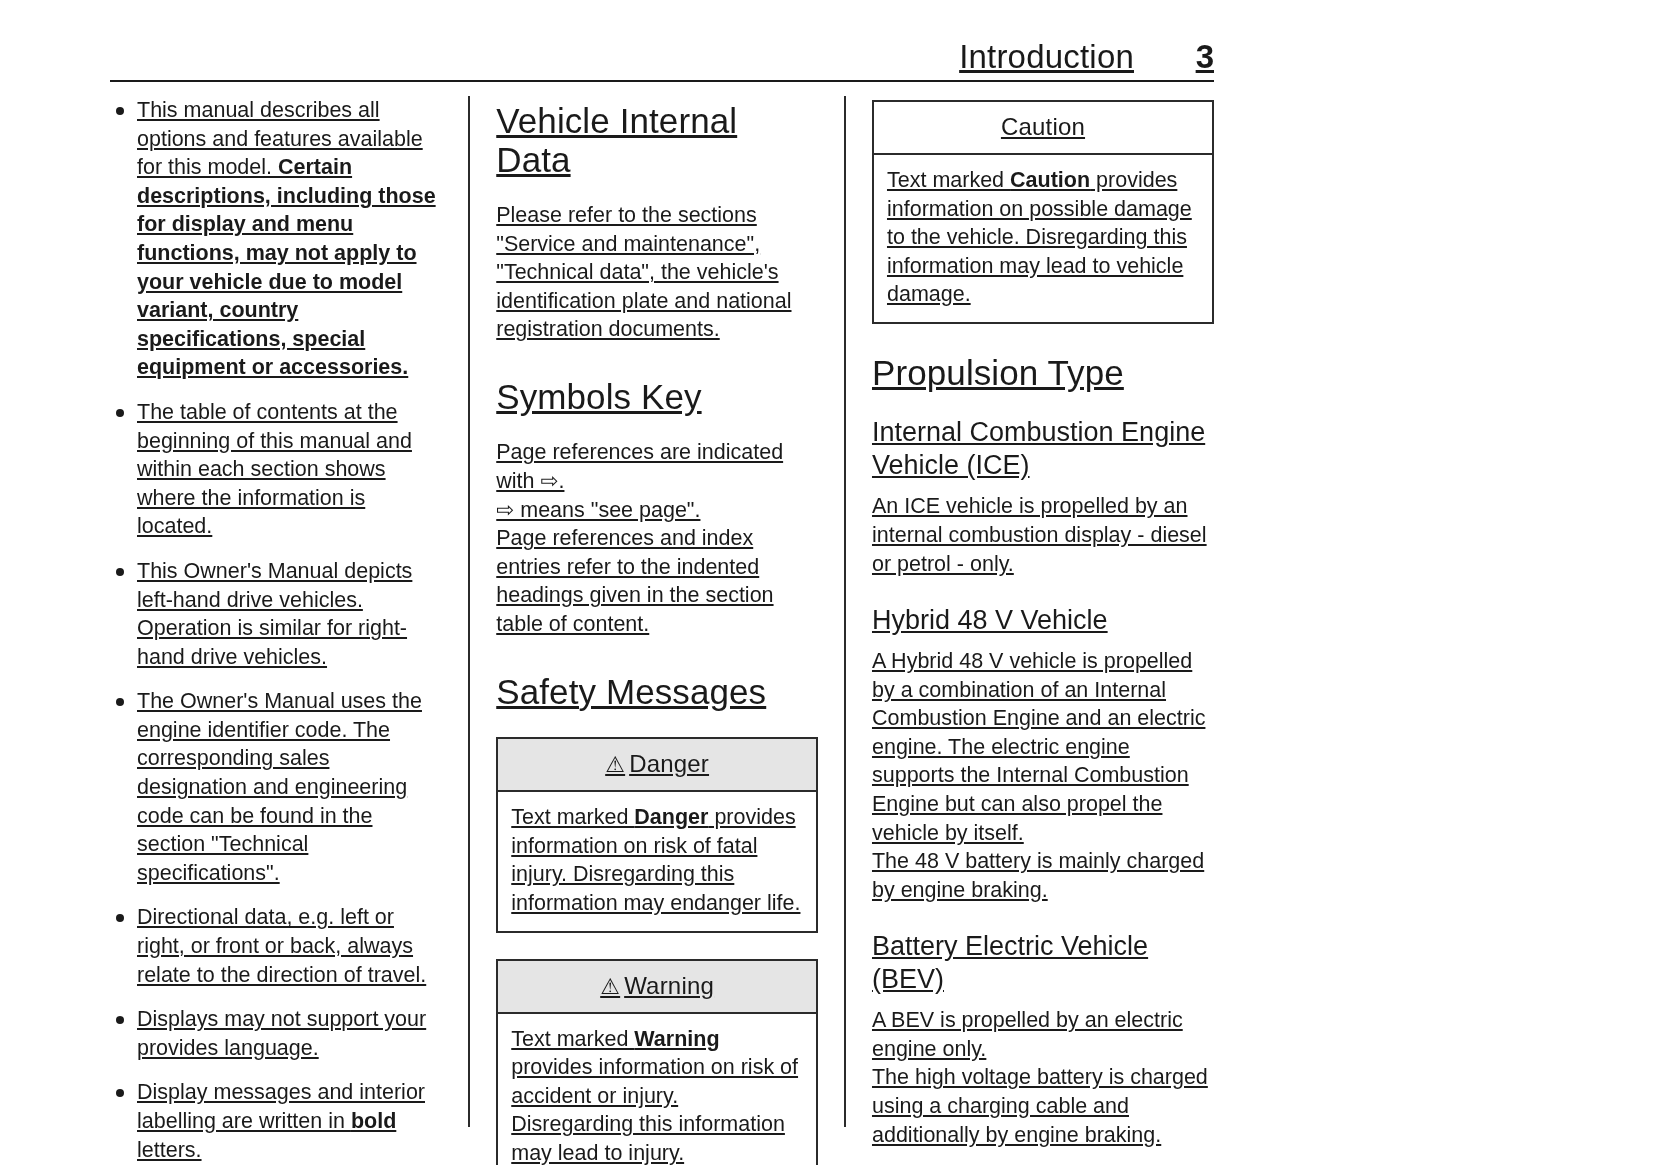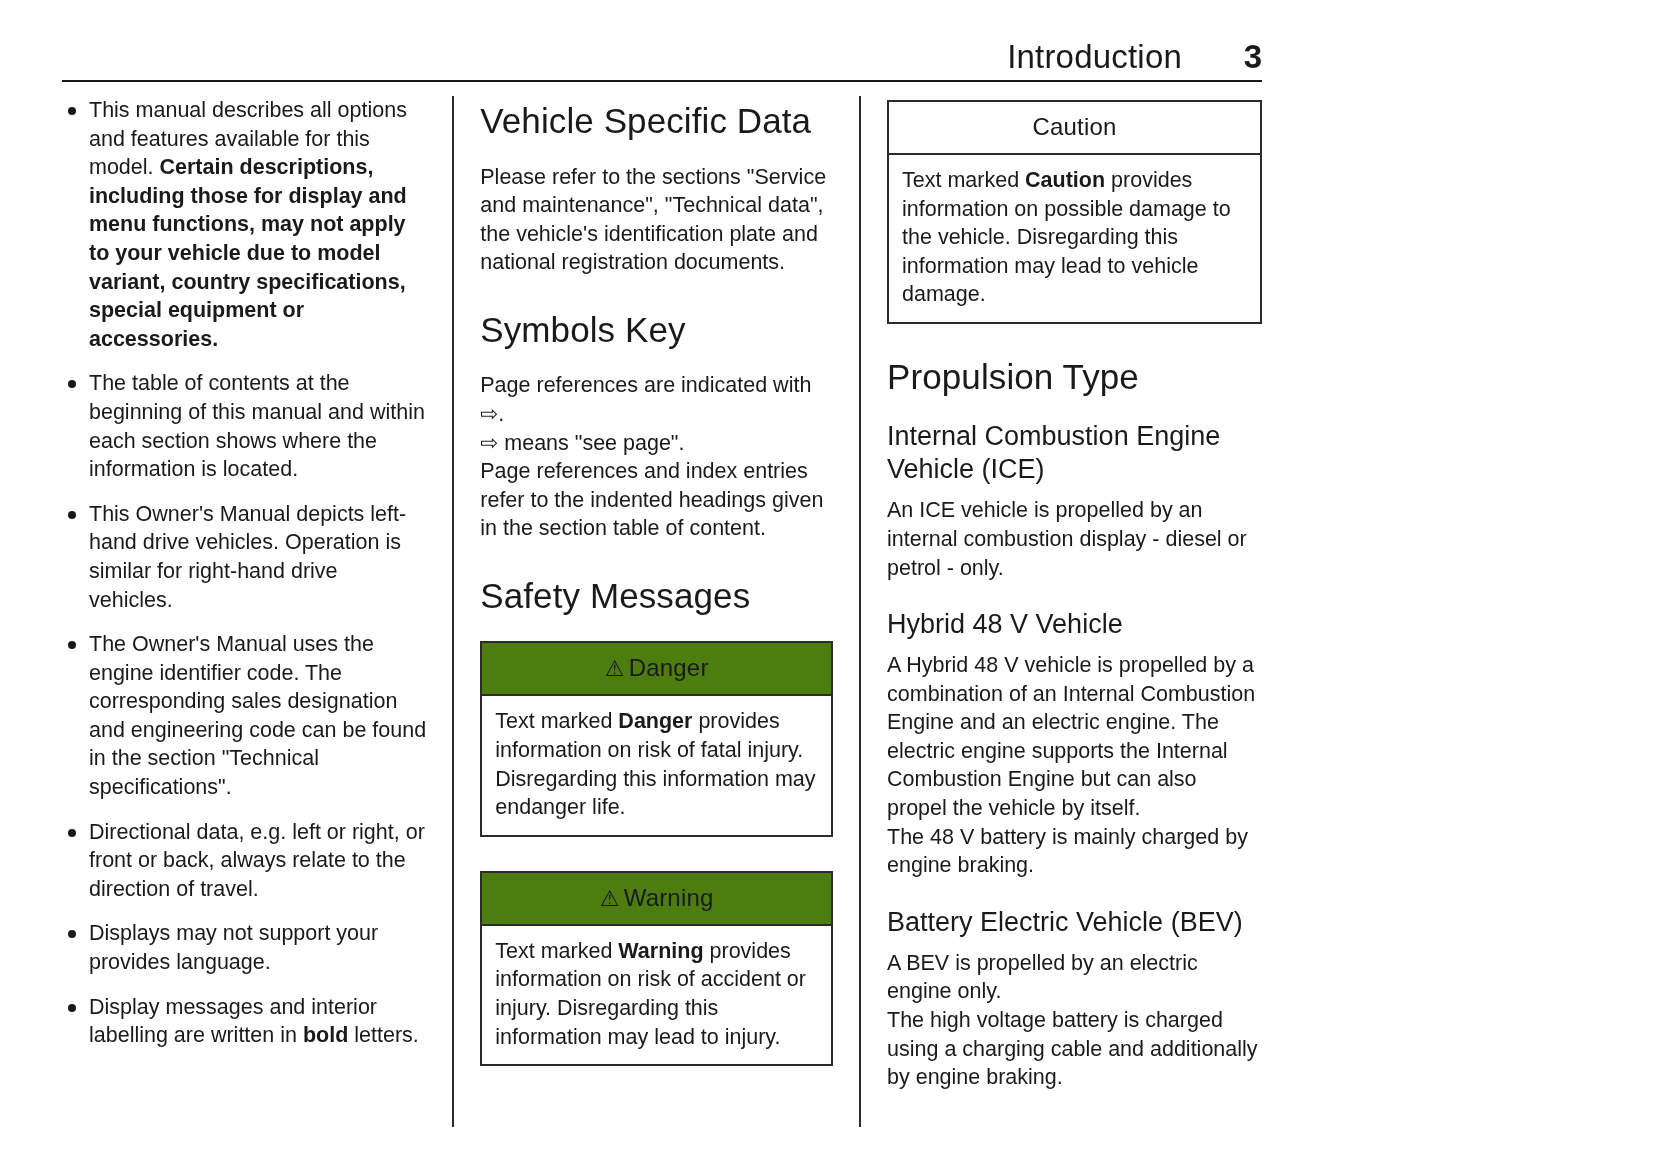--- a/index.html
+++ b/index.html
@@ -13,21 +13,22 @@
     font-family: "Liberation Sans", sans-serif;
     color: #1a1a1a;
     position: relative;
     overflow: hidden;
   }
   .page {
     position: relative;
     width: 1324px;
     height: 1165px;
     box-sizing: border-box;
-    padding: 0 62px;
+    padding: 0 110px;
+    text-decoration: underline;
   }
   
   .header {
     position: relative;
     height: 82px;
     display: flex;
     align-items: flex-end;
     justify-content: flex-end;
     padding-bottom: 6px;
     box-sizing: border-box;
@@ -110,25 +111,25 @@
     width: 8px;
     height: 8px;
     border-radius: 50%;
     background: #1a1a1a;
   }
   b, .b { font-weight: bold; }
 
   
   .msgbox {
     border: 2px solid #2b2b2b;
-    margin-bottom: 34px;
+    margin-bottom: 26px;
     background: #ffffff;
   }
   .msgbox .hd {
-    background: #4d7c0f;
+    background: #e5e5e5;
     border-bottom: 2px solid #2b2b2b;
     text-align: center;
     font-size: 24px;
     padding: 11px 0 12px 0;
     letter-spacing: 0.2px;
   }
   .msgbox .hd.plain {
     background: #ffffff;
   }
   .msgbox .hd .warn-glyph {
@@ -174,21 +175,21 @@
         <li>
           <span>Displays may not support your provides language.</span>
         </li>
         <li>
           <span>Display messages and interior labelling are written in </span><b>bold</b><span> letters.</span>
         </li>
       </ul>
     </div>
 
     <div class="col col-2">
-      <h1 class="sec">Vehicle Specific Data</h1>
+      <h1 class="sec">Vehicle Internal Data</h1>
       <p class="body">Please refer to the sections "Service and maintenance", "Technical data", the vehicle's identification plate and national registration documents.</p>
 
       <h1 class="sec" style="margin-top:34px;">Symbols Key</h1>
       <p class="body nospace">Page references are indicated with ⇨.</p>
       <p class="body nospace">⇨ means "see page".</p>
       <p class="body">Page references and index entries refer to the indented headings given in the section table of content.</p>
 
       <h1 class="sec" style="margin-top:34px; margin-bottom:26px;">Safety Messages</h1>
 
       <div class="msgbox">

